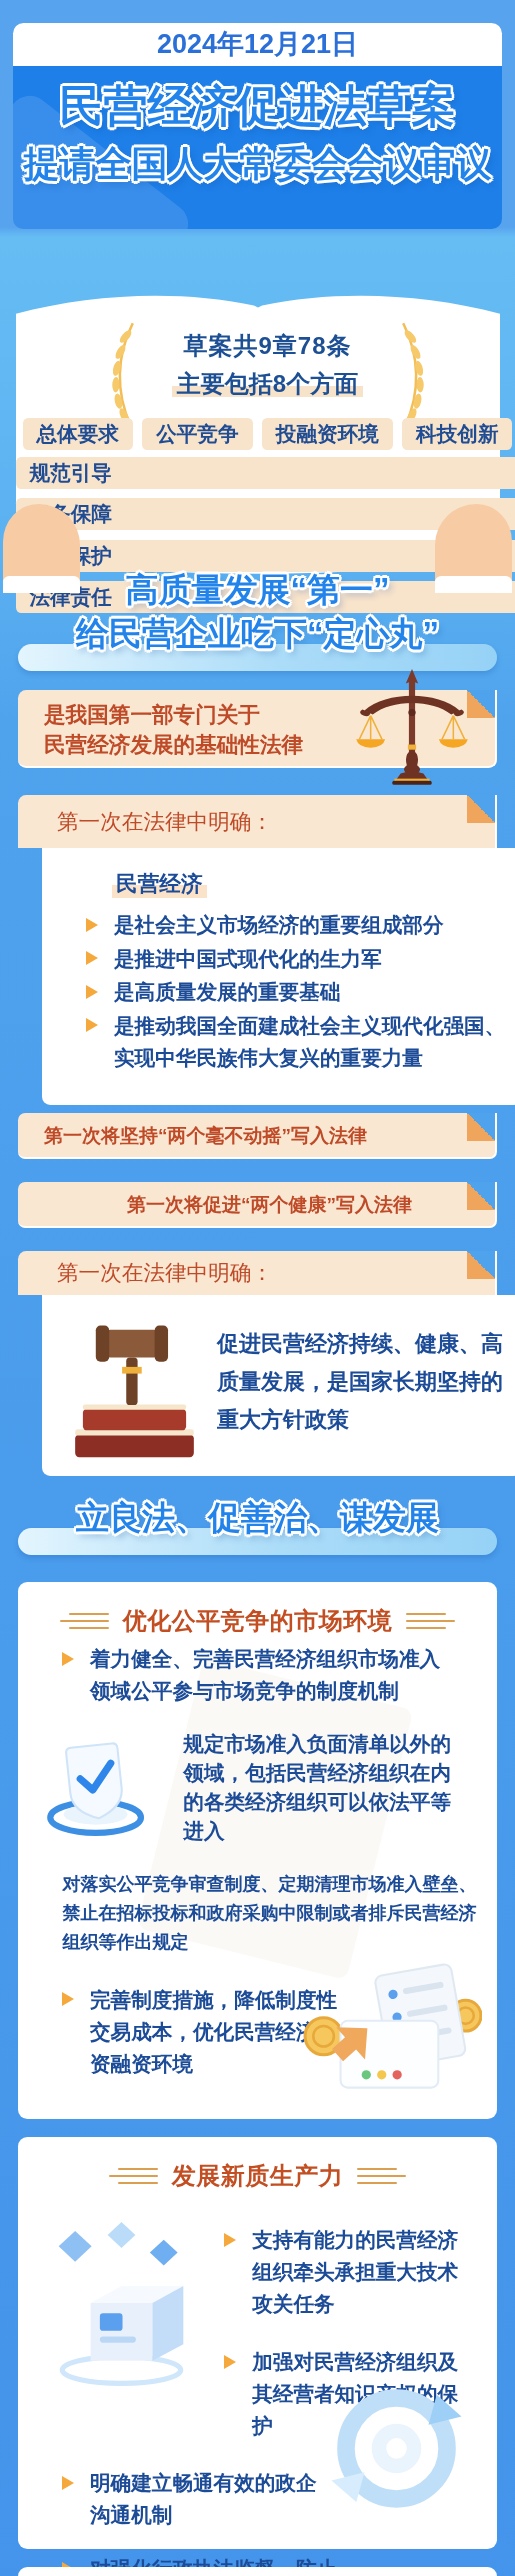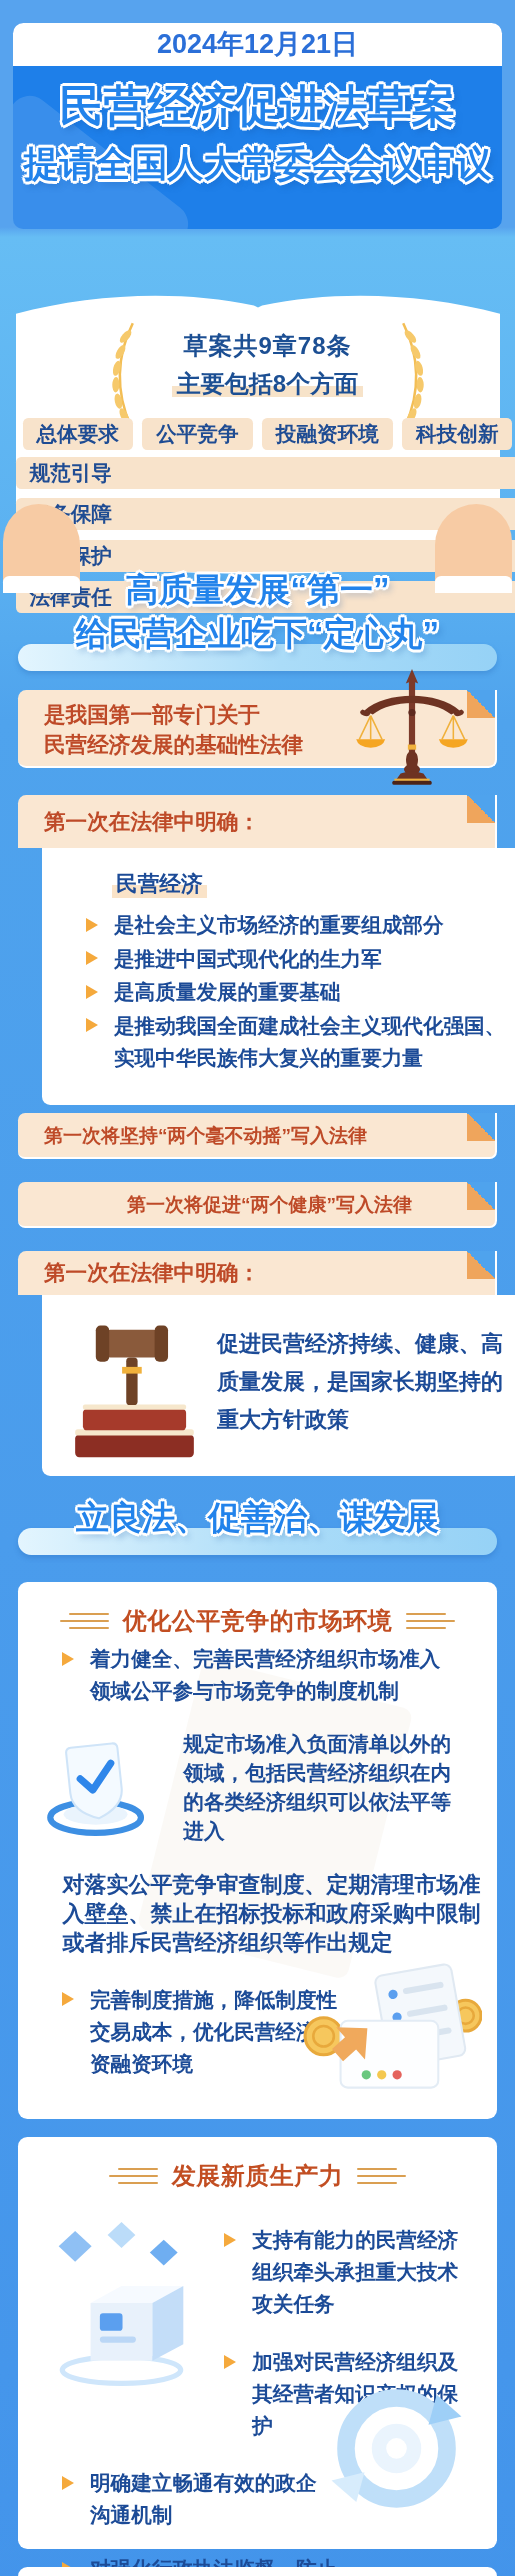--- a/index.html
+++ b/index.html
@@ -44,21 +44,21 @@
     background:linear-gradient(90deg,#E3F5FE 0%,#ABDCF8 55%,#96D2F6 100%); box-shadow:0 3.1px 5.2px rgba(30,90,170,.25); }
   .sec-blue-t { font-size:33px; }
 
   
   .peach { background:#FAE7D2; border-right:2.6px solid #FFFFFF; border-bottom:2.6px solid #FFFFFF; }
   .fold::after { content:""; position:absolute; top:0; right:0; width:28px; height:28px;
     background:linear-gradient(45deg,#EFA55C 0 50%,#4FA3ED 50% 100%); }
   .orange-line { color:#BE4A28; font-weight:bold; }
   .card1 { left:18px; top:690px; width:479px; height:78px; border-radius:8.2px 0 8.2px 8.2px; padding:10.3px 0 0 26px; }
   .card1 .l { font-size:21.6px; line-height:30px; }
-  .chead { left:18px; width:479px; background:#FAE7D2; border-right:2.6px solid #fff; font-size:21.6px; font-weight:bold; color:#BE4A28; padding-left:26px; }
+  .chead { left:18px; width:479px; background:#FAE7D2; border-right:2.6px solid #fff; font-size:21.6px; font-weight:normal; color:#BE4A28; padding-left:39px; }
   .cbody { left:18px; width:479px; background:#FFFFFF; border-radius:0 0 8.2px 8.2px;margin-left:24px; }
   .c2-head { top:795px; height:53px; line-height:53px; border-radius:8.2px 0 0 0; }
   .c2-body { top:848px; height:257px; }
   .c5-head { top:1251px; height:44px; line-height:44px; border-radius:8.2px 0 0 0; }
   .c5-body { top:1295px; height:181px; }
   .banner { left:18px; width:479px; height:46px; line-height:46px; border-radius:7.2px 0 7.2px 7.2px; padding-left:26px; font-size:19px; }
   .banner2 { top:1113px; } .banner3 { top:1182px;text-align:center; }
 
   .kw { position:absolute; left:70px; top:20.6px; font-size:21.6px; font-weight:bold; color:#1C4B97;
     background:linear-gradient(0deg,#FAE3C8 0 45%,rgba(0,0,0,0) 45%); padding:0 4.1px; }
@@ -232,21 +232,21 @@
       <svg width="129" height="101" viewBox="0 0 250 196" style="flex:none">
         <ellipse cx="100" cy="158" rx="88" ry="30" fill="none" stroke="#3D8FE3" stroke-width="12"></ellipse>
         <ellipse cx="100" cy="152" rx="62" ry="20" fill="#EAF4FD"></ellipse>
         <g transform="rotate(-6 100 80)">
           <path d="M58,18 h80 q10,0 10,10 v78 q0,36 -50,54 q-50,-18 -50,-54 v-78 q0,-10 10,-10 z" fill="#F4FAFF" stroke="#CFE4F8" stroke-width="4"></path>
           <path d="M70,80 l22,24 40,-48" stroke="#2E86EA" stroke-width="14" fill="none" stroke-linecap="round" stroke-linejoin="round"></path>
         </g>
       </svg>
       <div class="navy lh57" style="font-size:20.6px; width:294px">规定市场准入负面清单以外的领域，包括民营经济组织在内的各类经济组织可以依法平等进入</div>
     </div>
-    <div class="navy lh57 zrow" style="font-size:22px; margin:25px 0 0 18.5px; width:430px">对落实公平竞争审查制度、定期清理市场准入壁垒、禁止在招标投标和政府采购中限制或者排斥民营经济组织等作出规定</div>
+    <div class="navy lh57 zrow" style="font-size:18px; margin:25px 0 0 18.5px; width:430px">对落实公平竞争审查制度、定期清理市场准入壁垒、禁止在招标投标和政府采购中限制或者排斥民营经济组织等作出规定</div>
     <div class="bitem mark zrow" style="margin-top:27px; width:299px">完善制度措施，降低制度性交易成本，优化民营经济投资融资环境</div>
     <svg class="abs" style="right:15.5px; bottom:20.6px; z-index:1" width="180" height="139" viewBox="0 0 350 270">
       <circle cx="42" cy="150" r="36" fill="#F6C75D" stroke="#E8A93C" stroke-width="6"></circle>
       <circle cx="42" cy="150" r="20" fill="none" stroke="#E8A93C" stroke-width="5"></circle>
       <circle cx="318" cy="110" r="30" fill="#F6C75D" stroke="#E8A93C" stroke-width="6"></circle>
       <circle cx="318" cy="110" r="16" fill="none" stroke="#E8A93C" stroke-width="5"></circle>
       <g transform="rotate(-10 230 110)">
         <rect x="155" y="20" width="150" height="180" rx="14" fill="#F4F8FC" stroke="#E0E9F2" stroke-width="4"></rect>
         <circle cx="185" cy="60" r="9" fill="#5B9FEF"></circle>
           <rect x="205" y="52" width="80" height="12" rx="6" fill="#D9E4EF"></rect>

